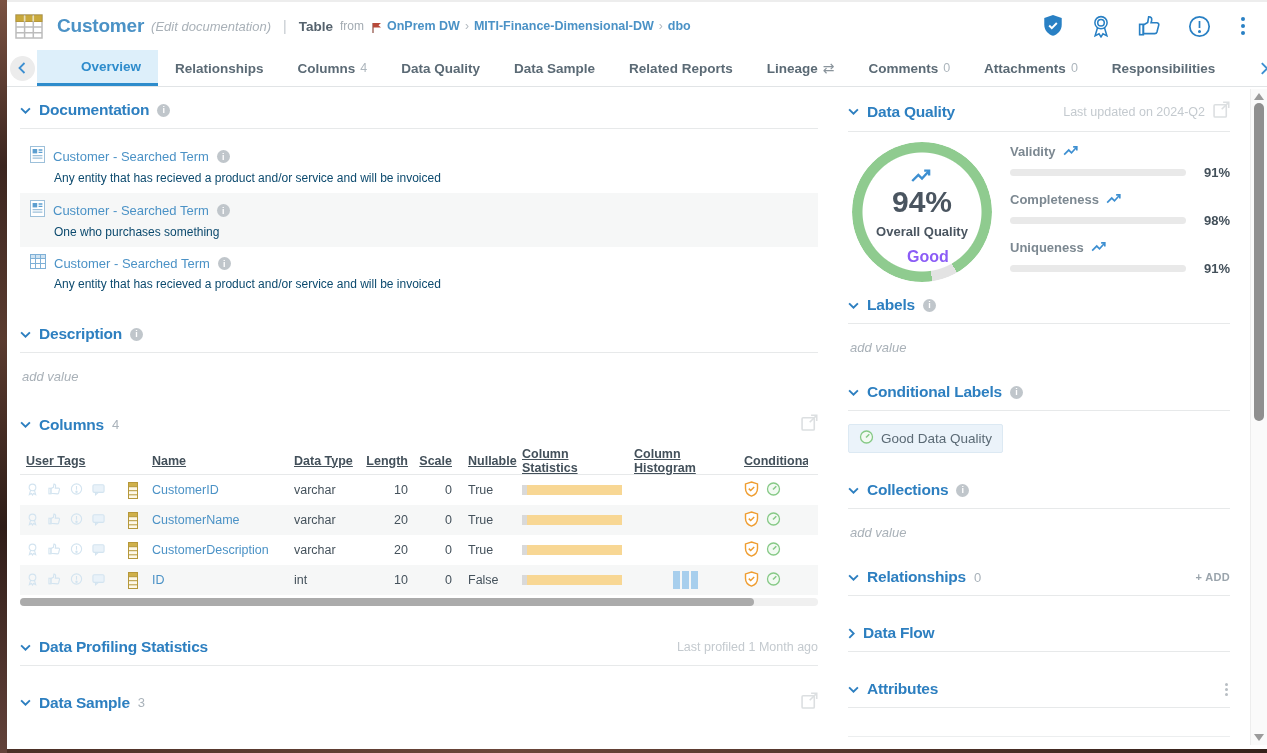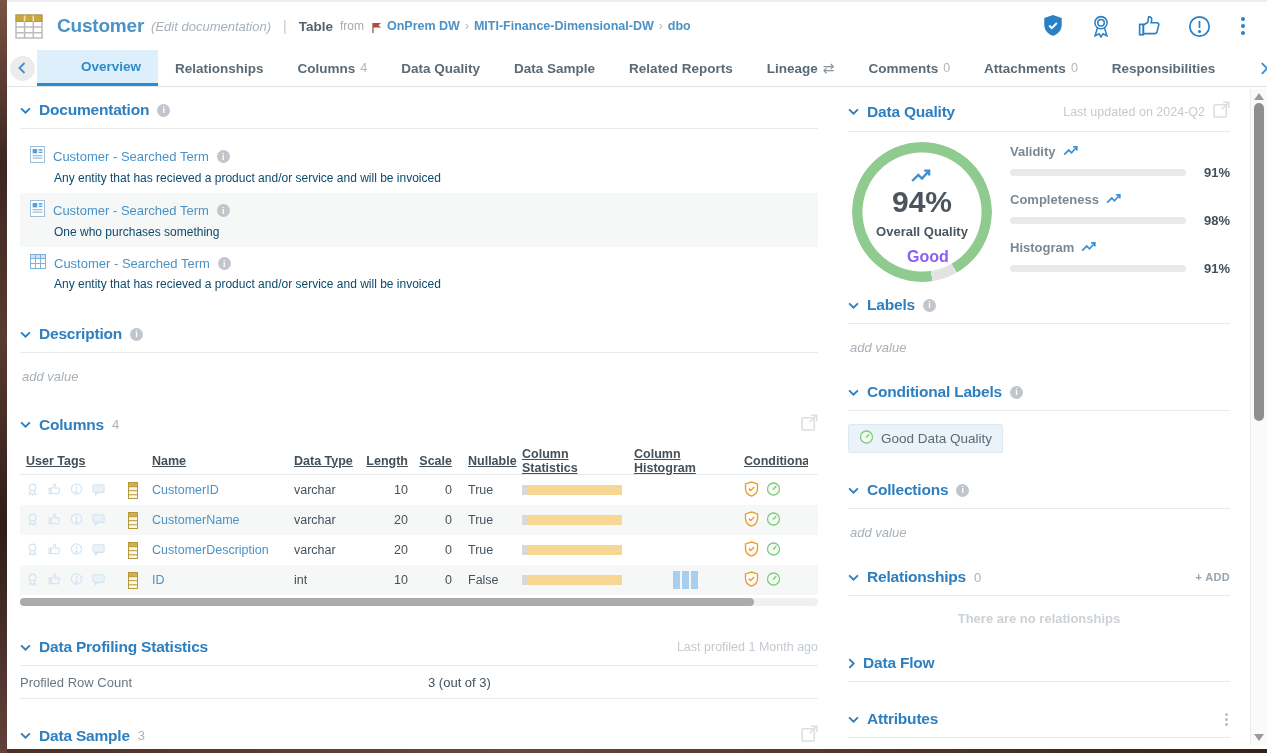--- a/index.html
+++ b/index.html
@@ -586,24 +586,20 @@
             <svg width="11" height="7" viewBox="0 0 10 6">
               <path d="M1 1l4 4 4-4" stroke="#2d7fc0" stroke-width="1.7" fill="none"></path>
             </svg>
           </span>
         <span class="sec-title">Data Profiling Statistics</span>
         <span class="sec-right">
             <span class="sec-meta">Last profiled 1 Month ago</span>
           </span>
       </div>
       <div class="sec-rule"></div>
-      <div class="kv-row">
-        <span class="k">Profiled Row Count</span>
-        <span class="v">3 (out of 3)</span>
-      </div>
 
       <div class="sec-head mt26">
         <span class="sec-chevron">
             <svg width="11" height="7" viewBox="0 0 10 6">
               <path d="M1 1l4 4 4-4" stroke="#2d7fc0" stroke-width="1.7" fill="none"></path>
             </svg>
           </span>
         <span class="sec-title">Data Sample</span>
         <span class="sec-count">3</span>
         <span class="sec-right">
@@ -670,21 +666,21 @@
                     <path d="M10.8 2h4v4" fill="none" stroke="#3d8fd1" stroke-width="1.8"></path>
                   </svg></span>
               </span>
             <span class="m-row">
                 <span class="dq-track"><span class="dq-fill" style="width: 98%;"></span></span>
                 <span class="dq-val">98%</span>
               </span>
           </div>
           <div class="dq-m">
             <span class="m-lbl">
-                <span>Histogram</span>
+                <span>Uniqueness</span>
                 <span><svg width="17" height="11" viewBox="0 0 18 12">
                     <path d="M1 10.5L6 5.5l3 3 5.5-6" fill="none" stroke="#3d8fd1" stroke-width="1.8"></path>
                     <path d="M10.8 2h4v4" fill="none" stroke="#3d8fd1" stroke-width="1.8"></path>
                   </svg></span>
               </span>
             <span class="m-row">
                 <span class="dq-track"><span class="dq-fill" style="width: 91%;"></span></span>
                 <span class="dq-val">91%</span>
               </span>
           </div>
@@ -741,21 +737,20 @@
               <path d="M1 1l4 4 4-4" stroke="#2d7fc0" stroke-width="1.7" fill="none"></path>
             </svg>
           </span>
         <span class="sec-title">Relationships</span>
         <span class="sec-count">0</span>
         <span class="sec-right">
             <span class="add-btn">+ ADD</span>
           </span>
       </div>
       <div class="sec-rule"></div>
-      <div class="empty-msg">There are no relationships</div>
 
       <div class="sec-head mt28">
         <span class="sec-chevron">
             <svg width="7" height="11" viewBox="0 0 6 10">
               <path d="M1 1l4 4-4 4" stroke="#2d7fc0" stroke-width="1.7" fill="none"></path>
             </svg>
           </span>
         <span class="sec-title">Data Flow</span>
       </div>
       <div class="sec-rule"></div>

